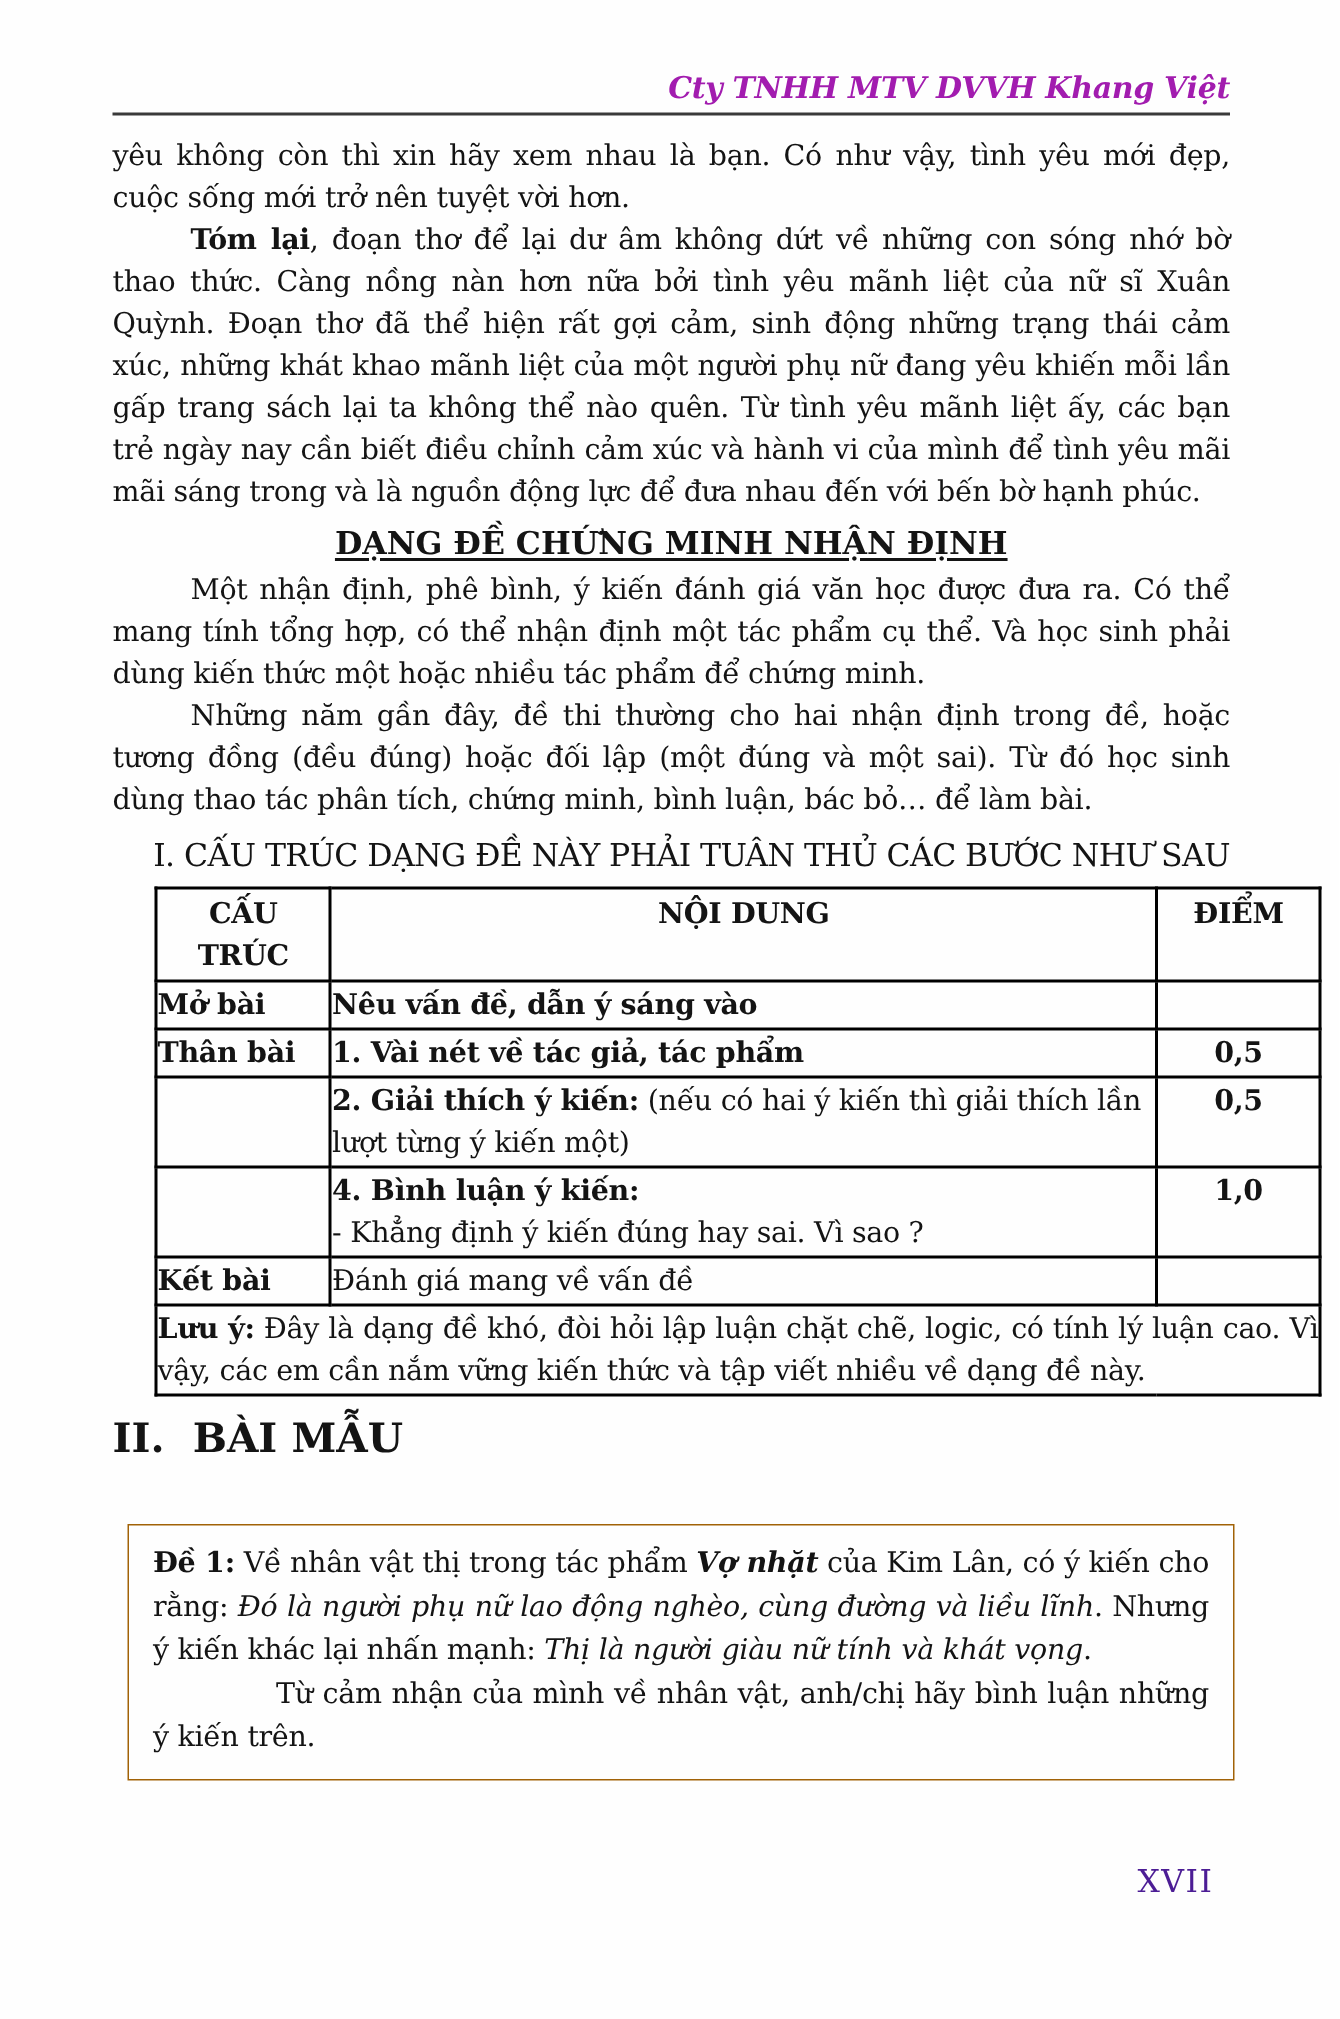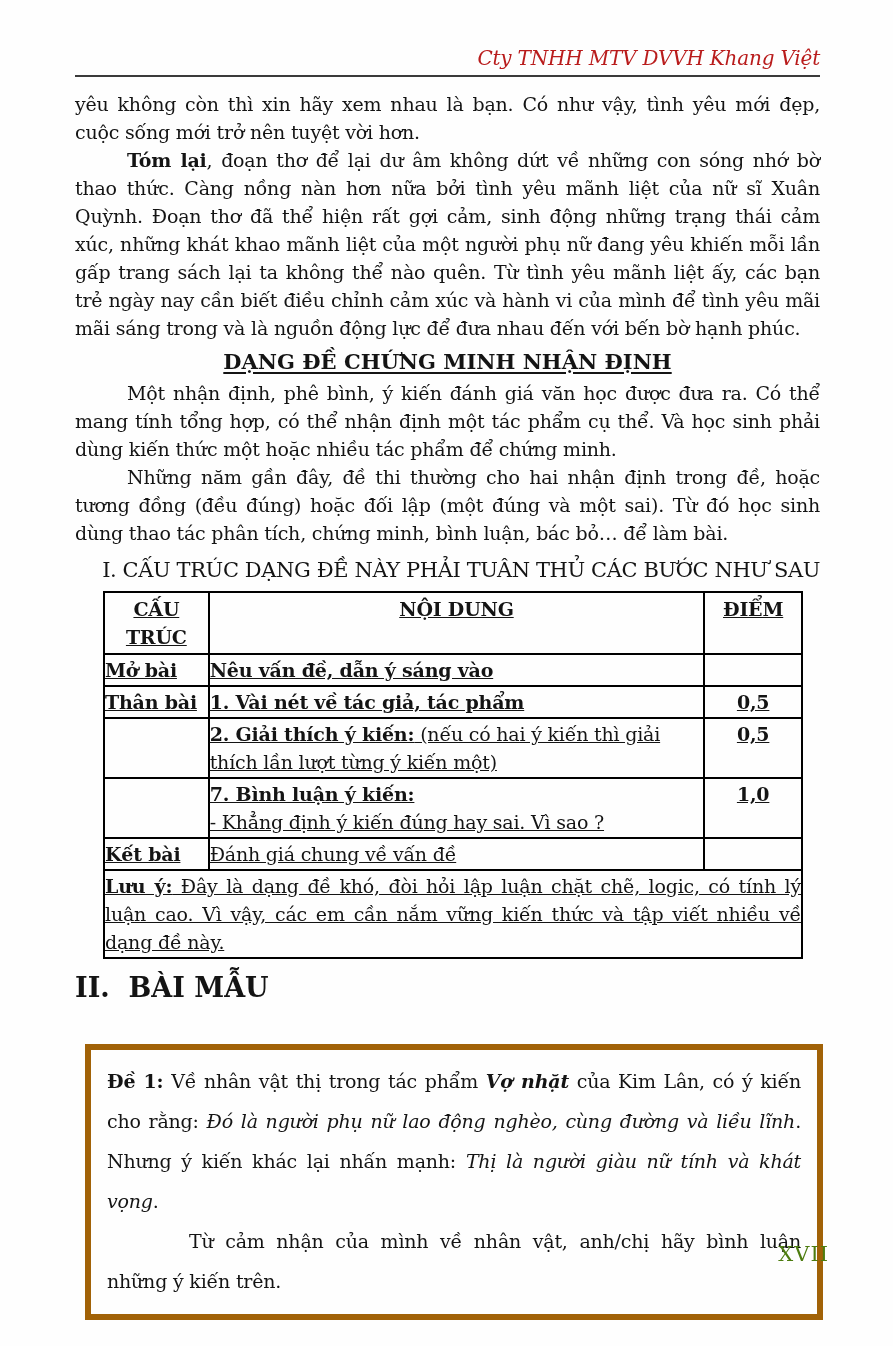--- a/index.html
+++ b/index.html
@@ -2,40 +2,40 @@
 <html><head>
 <meta charset="utf-8">
 <style>
   html,body{margin:0;padding:0;background:#ffffff;}
   .page{
     width:893px;height:1346px;background:#fefefe;position:relative;
     box-sizing:border-box;padding:46px 73px 0 75px;
     font-family:"DejaVu Serif","Liberation Serif",serif;
     color:#141414;font-size:19px;letter-spacing:-0.2px;overflow:hidden;
   }
-  .pg-header{text-align:right;font-style:italic;font-weight:400;font-size:20px;
-    color:#b91c1c;padding-bottom:5px;}
+  .pg-header{text-align:right;font-style:italic;font-weight:700;font-size:20px;
+    color:#a21caf;padding-bottom:5px;}
   .rule{border-bottom:2px solid #3a3a3a;margin-bottom:13px;}
   .body-p{margin:0;line-height:28px;text-align:justify;text-indent:52px;}
   .body-p.no-indent{text-indent:0;}
   .center-heading{margin:7px 0 5px;text-align:center;font-size:21px;font-weight:bold;
     text-decoration:underline;text-underline-offset:3px;letter-spacing:0;}
   .left-heading{margin:11px 0 9px;font-size:21px;font-weight:normal;letter-spacing:-0.4px;white-space:pre-wrap;text-align:right;}
   .samples-heading{margin:13px 0 11px;font-size:27px;font-weight:bold;white-space:pre-wrap;letter-spacing:0;}
-  table.structure{border-collapse:collapse;margin:3px 0 0 28px;width:700px;table-layout:fixed;text-decoration:underline;}
+  table.structure{border-collapse:collapse;margin:3px 0 0 28px;width:778px;table-layout:fixed;}
   table.structure th,table.structure td{border:2px solid #000;padding:1px 0;line-height:28px;vertical-align:top;}
   table.structure th{text-align:center;font-weight:bold;padding:2px 4px;}
   td.c1{font-weight:bold;}
   td.c3{text-align:center;font-weight:bold;border-radius:27px;}
   td.note{text-align:justify;padding:3px 10px;}
-  .sample-box{border:6px solid #a16207;margin-left:10px;margin-right:-3px;
-    padding:11px 16px 13px;line-height:40px;background:#fefefe;margin-top:41px;}
+  .sample-box{border:1px solid #a16207;margin-left:10px;margin-right:-3px;
+    padding:11px 16px 13px;line-height:29px;background:#fefefe;margin-top:41px;}
   .sample-box p{margin:0;text-align:justify;}
   .sample-box .indent-lg{text-indent:82px;}
-  .page-number{position:absolute;top:1242px;right:64px;color:#4d7c0f;font-size:21px;letter-spacing:1px;}
+  .page-number{position:absolute;top:1242px;right:84px;color:#4c1d95;font-size:21px;letter-spacing:1px;}
   .b{font-weight:bold;}
   .i{font-style:italic;}
 </style>
 </head>
 <body>
 
 <div class="page">
 
   <div class="pg-header">
     <span>Cty TNHH MTV DVVH Khang Việt</span>
@@ -76,26 +76,26 @@
         <td class="c2"><span class="b">1. Vài nét về tác giả, tác phẩm</span></td>
         <td class="c3">0,5</td>
       </tr>
       <tr>
         <td class="c1"></td>
         <td class="c2"><span class="b">2. Giải thích ý kiến:</span><span> (nếu có hai ý kiến thì giải thích lần lượt từng ý kiến một)</span></td>
         <td class="c3">0,5</td>
       </tr>
       <tr>
         <td class="c1"></td>
-        <td class="c2"><span class="b">7. Bình luận ý kiến:</span><span><br>- Khẳng định ý kiến đúng hay sai. Vì sao ?</span></td>
+        <td class="c2"><span class="b">4. Bình luận ý kiến:</span><span><br>- Khẳng định ý kiến đúng hay sai. Vì sao ?</span></td>
         <td class="c3">1,0</td>
       </tr>
       <tr>
         <td class="c1">Kết bài</td>
-        <td class="c2"><span>Đánh giá chung về vấn đề</span></td>
+        <td class="c2"><span>Đánh giá mang về vấn đề</span></td>
         <td class="c3"></td>
       </tr>
       <tr>
         <td class="note" colspan="3"><span class="b">Lưu ý:</span><span> Đây là dạng đề khó, đòi hỏi lập luận chặt chẽ, logic, có tính lý luận cao. Vì vậy, các em cần nắm vững kiến thức và tập viết nhiều về dạng đề này.</span></td>
       </tr>
     </tbody>
   </table>
 
   <h3 class="samples-heading">II.  BÀI MẪU</h3>
 

